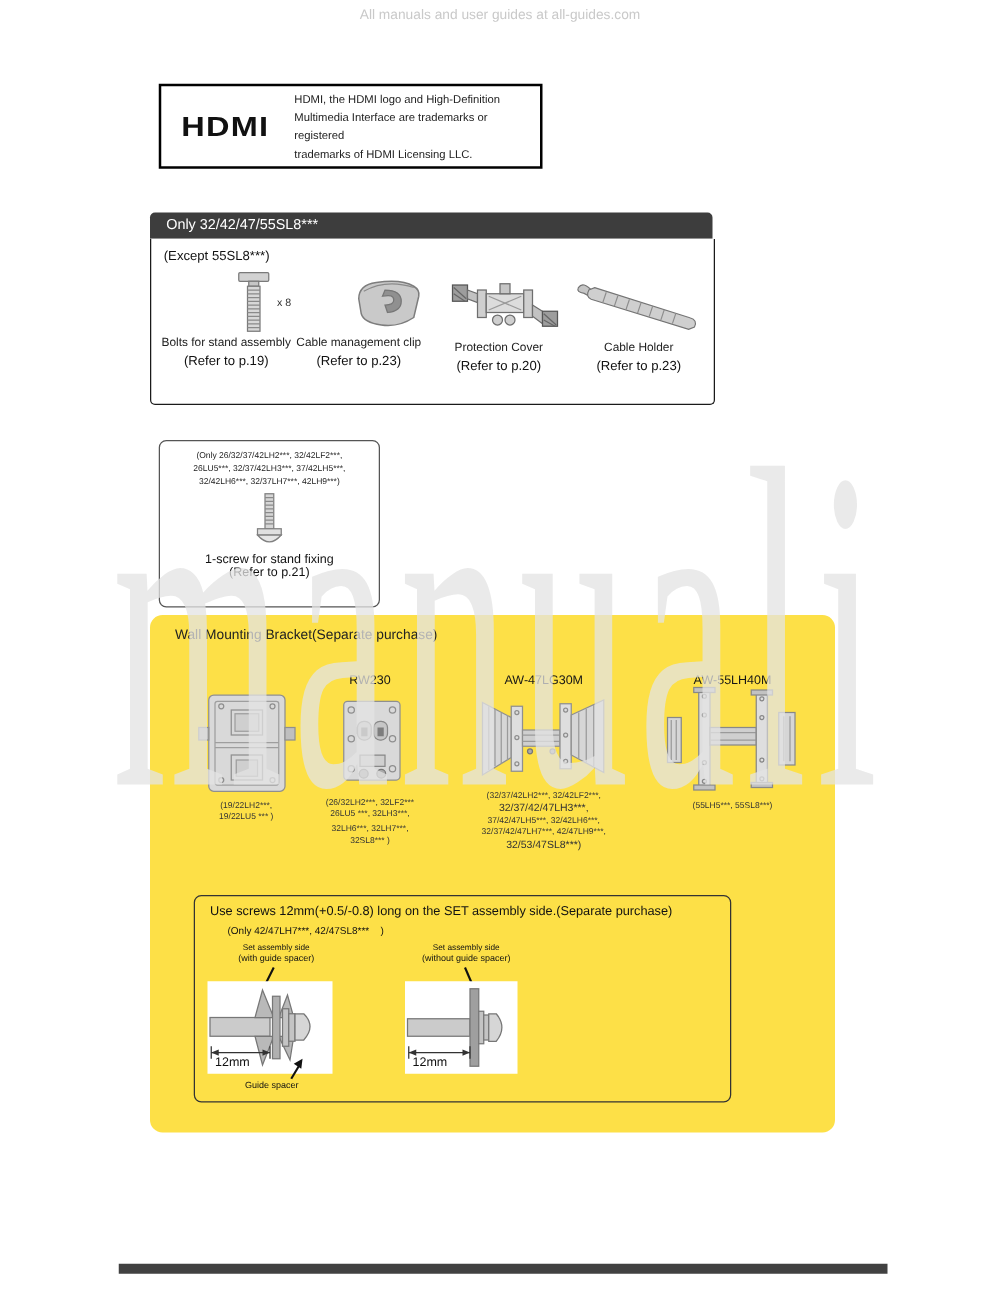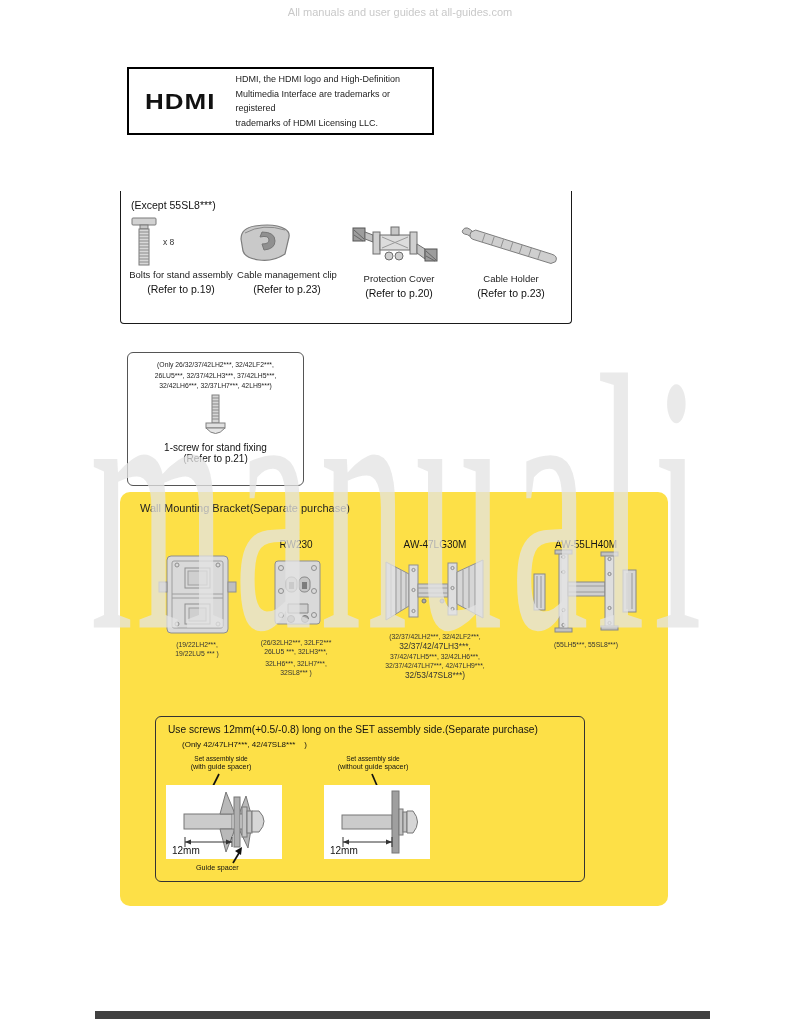--- a/index.html
+++ b/index.html
@@ -20,21 +20,21 @@
   .hdmi-logo{margin-left:16px;font-size:26px;font-weight:800;letter-spacing:1px;transform:scaleY(.85);}
   .hdmi-text{margin-left:20px;font-size:9px;line-height:14.5px;color:#222;}
 
   
   .sl8-header{left:120px;top:170px;width:450px;height:21px;background:#3d3d3d;border-radius:4px 4px 0 0;
               color:#fff;font-size:11.5px;line-height:21px;padding-left:13px;box-sizing:border-box;}
   .sl8-body{left:120px;top:191px;width:450px;height:132px;border:1px solid #1a1a1a;border-top:none;
             border-radius:0 0 4px 4px;background:#fff;}
   .except{position:absolute;left:10px;top:8px;font-size:10.5px;color:#111;}
   .col{position:absolute;top:24px;width:104px;height:104px;text-align:center;}
-  .col .icon-wrap{height:54px;display:flex;align-items:center;justify-content:flex-start;gap:4px;}
+  .col .icon-wrap{height:54px;display:flex;align-items:center;justify-content:flex-end;gap:4px;}
   .col .lbl{font-size:9.5px;line-height:11.5px;color:#222;}
   .col .ref{font-size:10.5px;margin-top:2px;color:#111;}
   .qty{font-size:8.5px;color:#333;}
   .c1{left:8px;} .c2{left:114px;} .c3{left:226px;} .c4{left:338px;}
   .c3 .icon-wrap,.c4 .icon-wrap{height:58px;}
 
   
   .sfix{left:127px;top:352px;width:175px;height:132px;border:1px solid #555;border-radius:6px;
         background:#fff;text-align:center;}
   .sfix .models{margin-top:7px;font-size:6.8px;line-height:10.5px;color:#222;}
@@ -53,21 +53,21 @@
 
   
   .sbox{position:absolute;left:35px;top:224px;width:428px;height:164px;border:1px solid #333;border-radius:6px;}
   .sbox-title{position:absolute;left:12px;top:7px;font-size:10.2px;color:#111;}
   .sbox-only{position:absolute;left:26px;top:23px;font-size:8px;color:#111;white-space:pre;}
   .cap{position:absolute;text-align:center;color:#111;}
   .cap .l1{display:block;font-size:6.6px;}
   .cap .l2{display:block;font-size:7.2px;}
   .capL{left:10px;top:38px;width:110px;}
   .capR{left:157px;top:38px;width:120px;}
-  .wbox{position:absolute;top:68px;height:74px;background:#fff;padding-left:16px;}
+  .wbox{position:absolute;top:68px;height:74px;background:#fff;}
   .wboxL{left:10px;width:100px;}
   .wboxR{left:168px;width:90px;}
   .dim{position:absolute;left:6px;bottom:3px;font-size:10px;color:#111;}
   .guide-note{position:absolute;left:40px;top:146px;width:120px;text-align:left;font-size:7.2px;color:#111;}
 
   .footer-bar{left:95px;top:1011px;width:615px;height:8px;background:#414141;}
 
   svg{display:block;}
 </style>
 </head>
@@ -79,20 +79,21 @@
 
   <div class="abs hdmi-box">
     <div class="hdmi-logo">HDMI</div>
     <div class="hdmi-text">
       <span style="display:block;">HDMI, the HDMI logo and High-Definition</span>
       <span style="display:block;">Multimedia Interface are trademarks or registered</span>
       <span style="display:block;">trademarks of HDMI Licensing LLC.</span>
     </div>
   </div>
 
+  <div class="abs sl8-header">Only 32/42/47/55SL8***</div>
   <div class="abs sl8-body">
     <div class="except">(Except 55SL8***)</div>
 
     <div class="col c1">
       <div class="icon-wrap">
         <svg class="icon" width="30" height="52" viewBox="0 0 30 52">
           <rect x="3" y="2" width="24" height="7" rx="1" fill="#d2d2d2" stroke="#7a7a7a"></rect>
           <rect x="11" y="9" width="8" height="4" fill="#c6c6c6" stroke="#7a7a7a"></rect>
           <rect x="10" y="13" width="10" height="36" fill="#d8d8d8" stroke="#7a7a7a"></rect>
           <g stroke="#8a8a8a" stroke-width="1">

